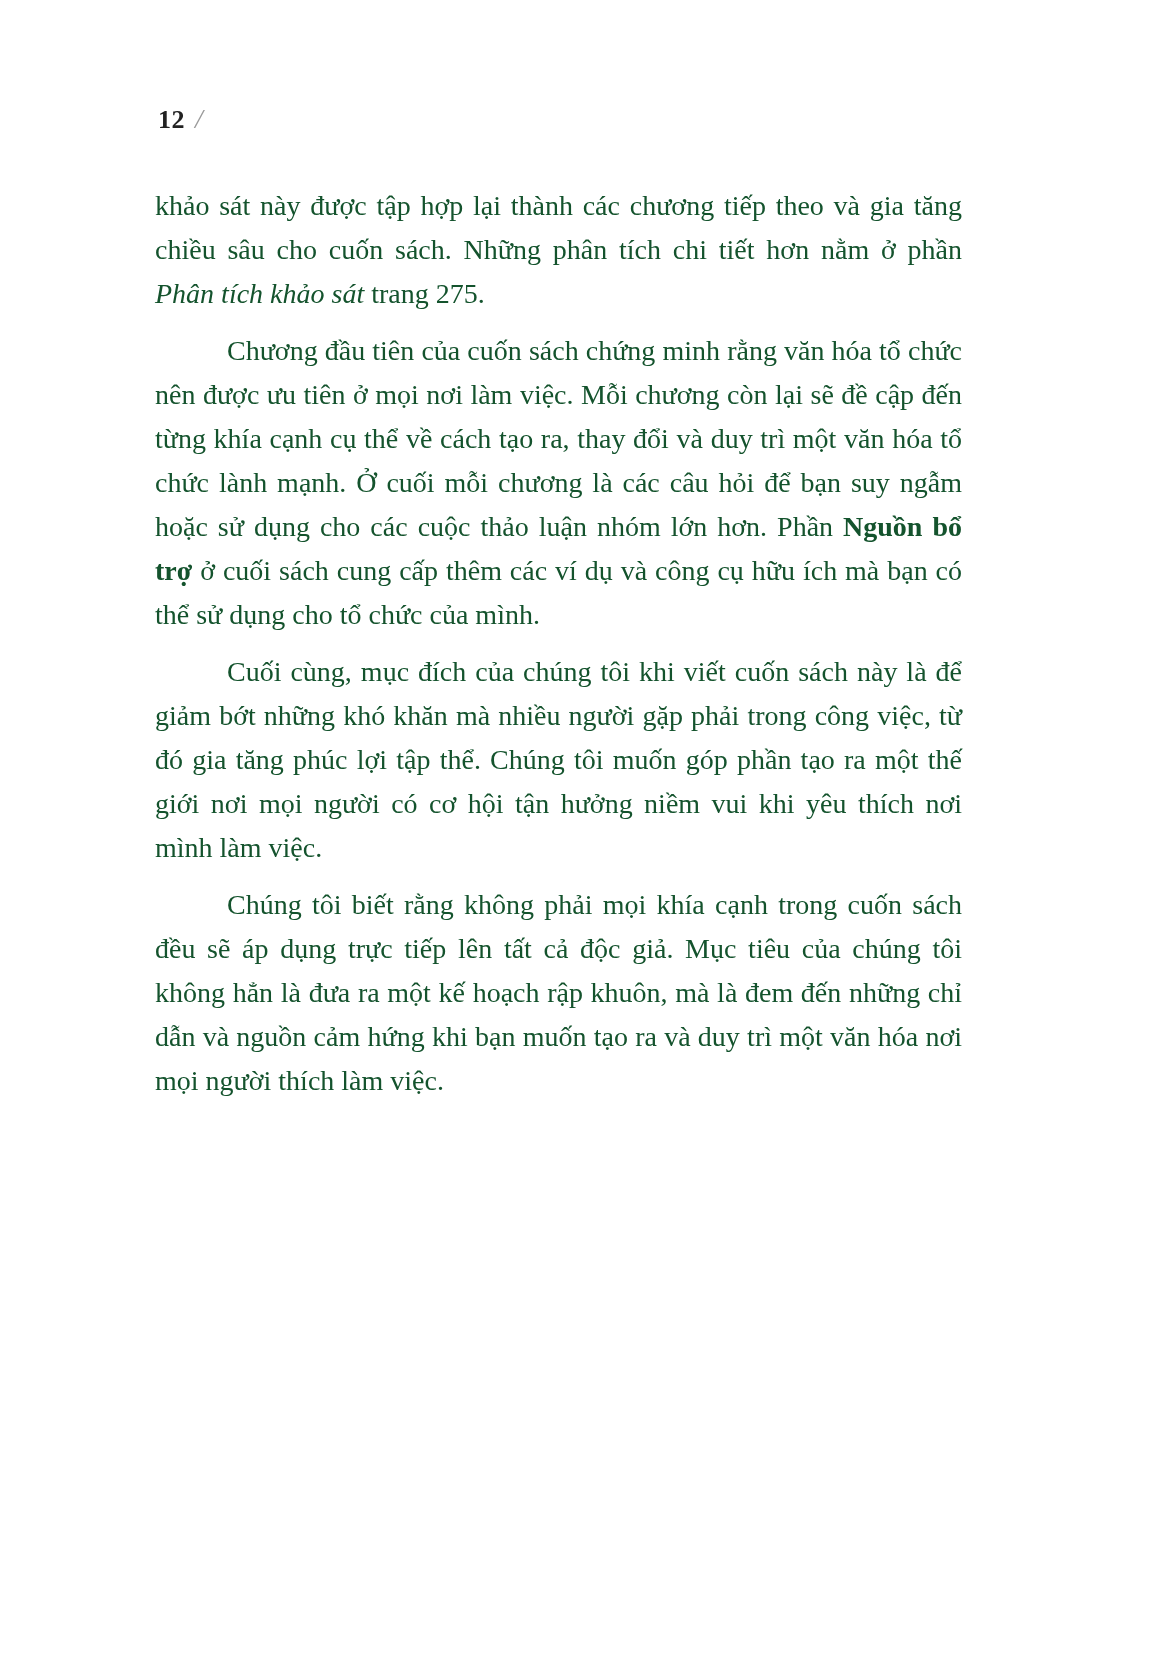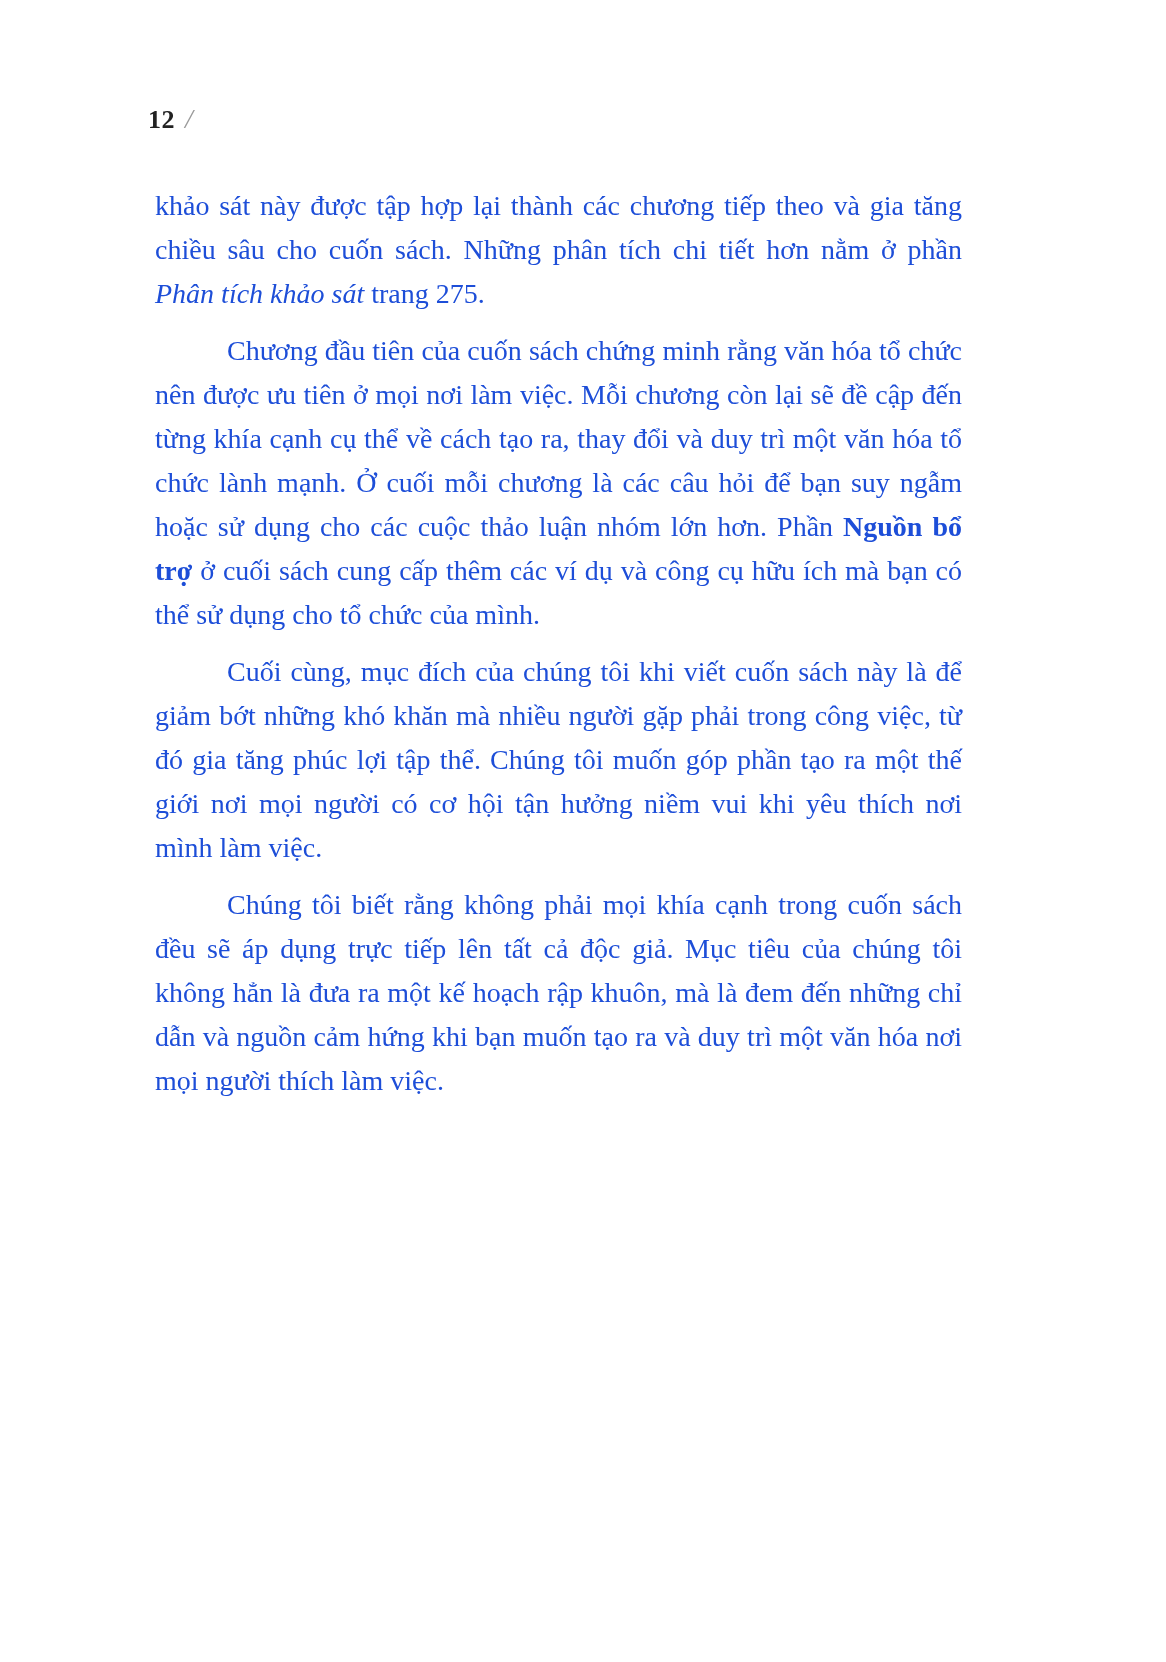--- a/index.html
+++ b/index.html
@@ -12,42 +12,42 @@
     width: 1166px;
     height: 1662px;
     background: #ffffff;
     color: #1c1c1c;
     font-family: "Liberation Serif", "DejaVu Serif", serif;
     overflow: hidden;
   }
   .page-header {
     position: absolute;
     top: 103px;
-    left: 148px;
+    left: 158px;
     font-size: 26px;
     font-weight: bold;
     color: #222222;
     letter-spacing: 0.5px;
   }
   .page-header .slash {
     font-weight: normal;
     font-style: italic;
     color: #9a9a9a;
     margin-left: 10px;
     font-size: 28px;
   }
   .content {
     position: absolute;
     top: 184px;
     left: 155px;
     width: 807px;
     font-size: 28px;
     line-height: 44px;
     text-align: justify;
-    color: #1d4ed8;
+    color: #14532d;
   }
   .content p {
     margin: 0 0 13px 0;
   }
   .content p.indent {
     text-indent: 72px;
   }
   .seg-italic { font-style: italic; }
   .seg-bold { font-weight: bold; }
 </style>

